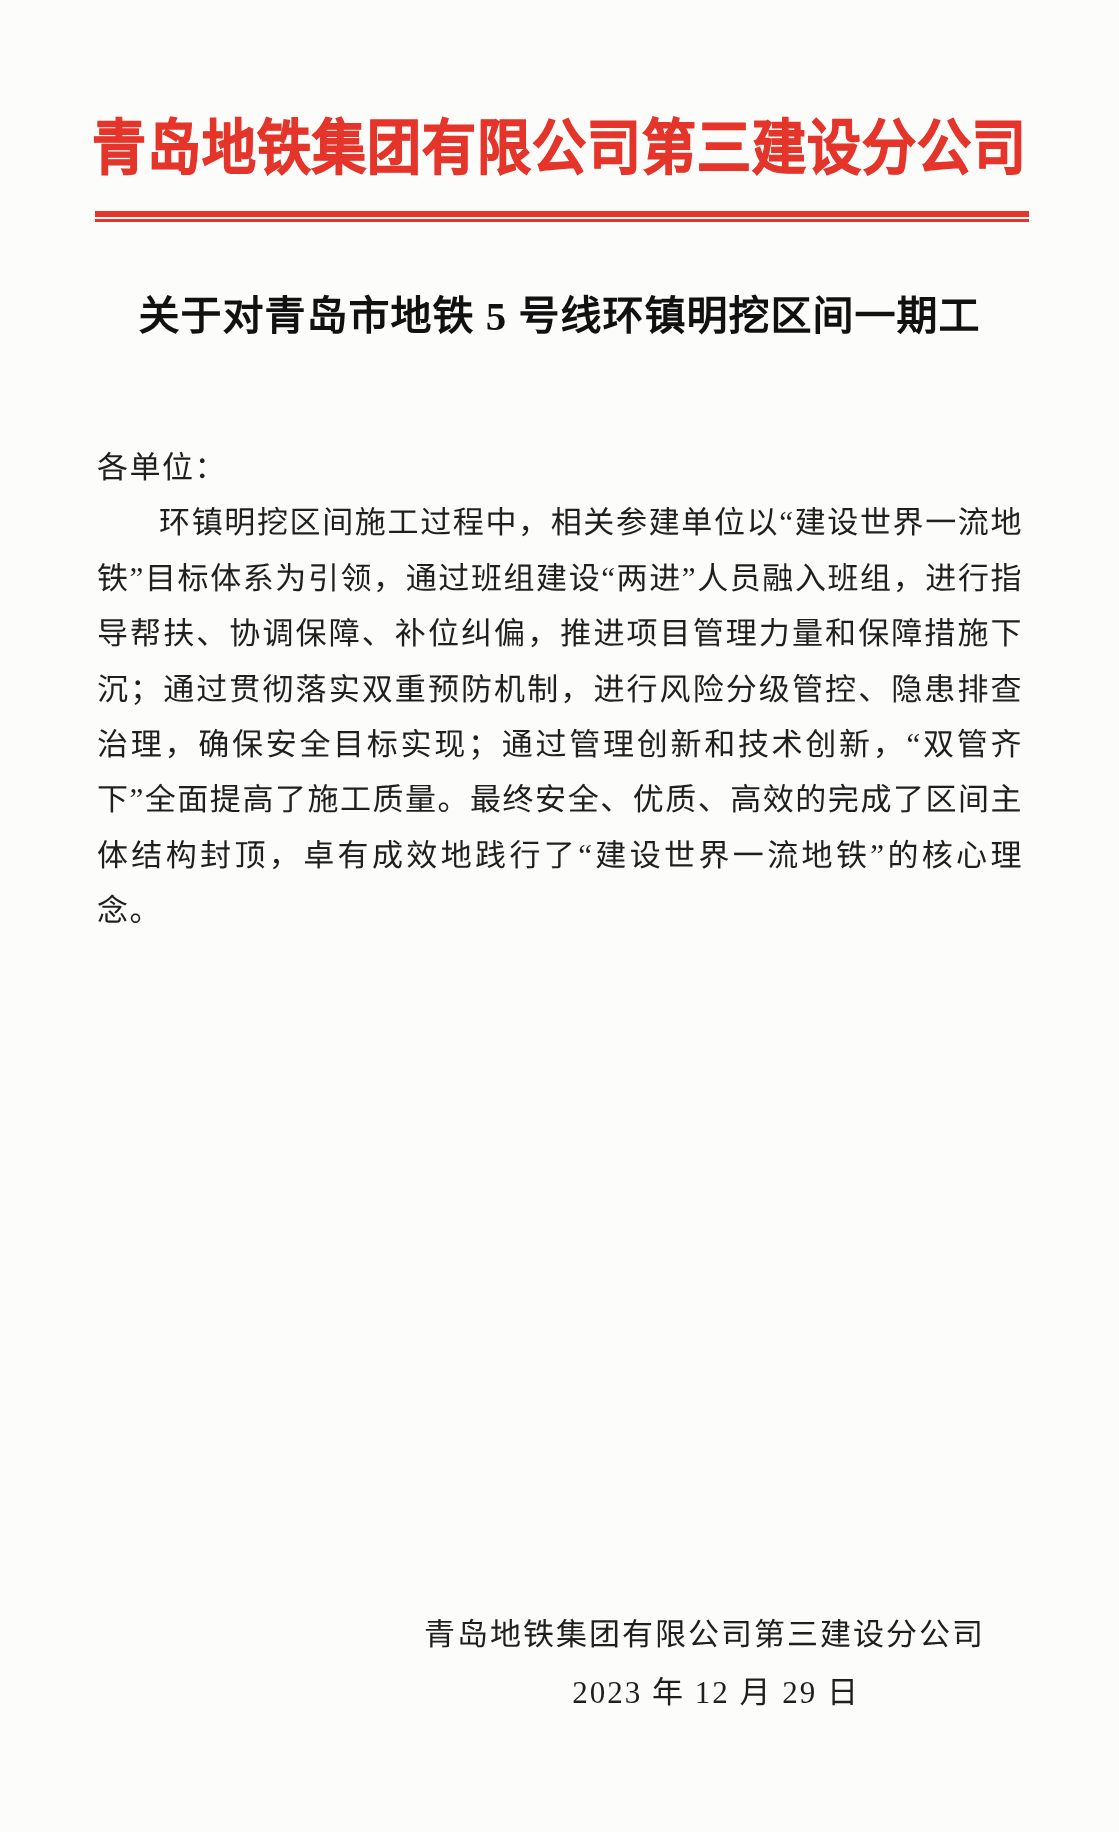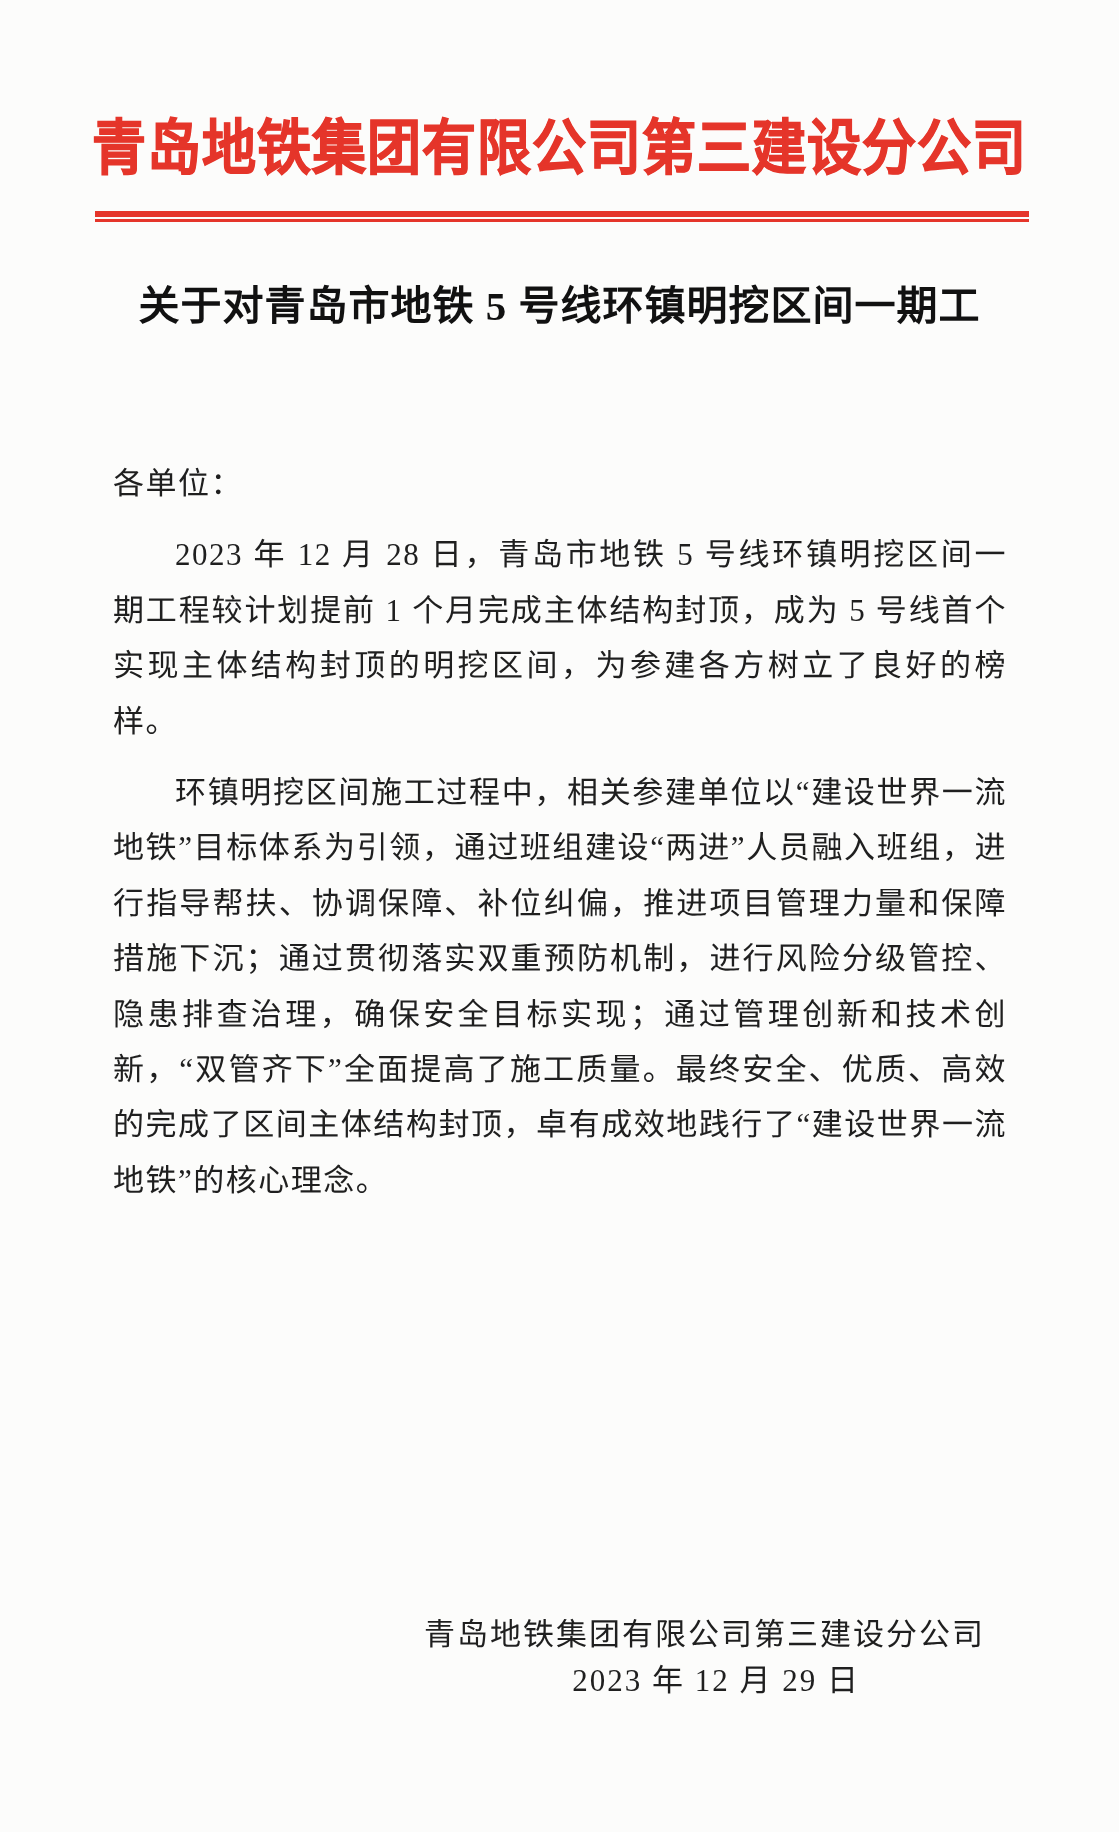--- a/index.html
+++ b/index.html
@@ -40,79 +40,79 @@
     position:absolute;
     top:211px; left:95px; right:90px;
     height:2px;
     border-top:6px solid var(--accent);
     border-bottom:3px solid var(--accent);
     background:transparent;
   }
   .doc-title{
     position:absolute;
     top:276px; left:60px; right:60px;
-    margin:2px;
+    margin:12px;
     text-align:center;
     font-size:41px;
     line-height:57px;
     font-weight:700;
     color:#111;
     letter-spacing:1px;
   }
   .doc-title .title-line{display:block;}
   .doc-body{
     position:absolute;
     top:440px; left:97px;
     width:926px;
     font-size:31px;
     line-height:55.4px;
     letter-spacing:1.5px;
     text-align:justify;
     text-justify:inter-ideograph;
     color:var(--ink);
   }
-  .doc-body p{margin:16px;}
+  .doc-body p{margin:0;}
   .salutation{text-indent:0;}
   .para{text-indent:2em;}
   .signature-block{
     position:absolute;
     top:1612px; left:0;
     width:100%;
     font-size:31px;
     line-height:46px;
     letter-spacing:2px;
     color:var(--ink);
   }
   .sig-company{
     text-align:right;
     padding-right:134px;
     white-space:nowrap;
   }
   .sig-date{
+    margin-top:12px;
     text-align:right;
     padding-right:259px;
     white-space:nowrap;
   }
 </style>
 </head>
 <body>
 
 <div class="page">
 
   <div class="masthead">青岛地铁集团有限公司第三建设分公司</div>
 
   <div class="red-divider"></div>
 
   <h1 class="doc-title">
     <span class="title-line">关于对青岛市地铁 5 号线环镇明挖区间一期工</span>
   </h1>
 
   <div class="doc-body">
     <p class="salutation">各单位：</p>
-    <p class="para">2023 年 12 月 28 日，青岛市地铁 5 号线环镇明挖区间一期工程较计划提前 1 个月完成主体结构封顶，成为 5 号线首个实现主体结构封顶的明挖区间，为参建各方树立了良好的榜样。</p>
     <p class="para">环镇明挖区间施工过程中，相关参建单位以“建设世界一流地铁”目标体系为引领，通过班组建设“两进”人员融入班组，进行指导帮扶、协调保障、补位纠偏，推进项目管理力量和保障措施下沉；通过贯彻落实双重预防机制，进行风险分级管控、隐患排查治理，确保安全目标实现；通过管理创新和技术创新，“双管齐下”全面提高了施工质量。最终安全、优质、高效的完成了区间主体结构封顶，卓有成效地践行了“建设世界一流地铁”的核心理念。</p>
   </div>
 
   <div class="signature-block">
     <div class="sig-company">青岛地铁集团有限公司第三建设分公司</div>
     <div class="sig-date">2023 年 12 月 29 日</div>
   </div>
 
 </div>
 

